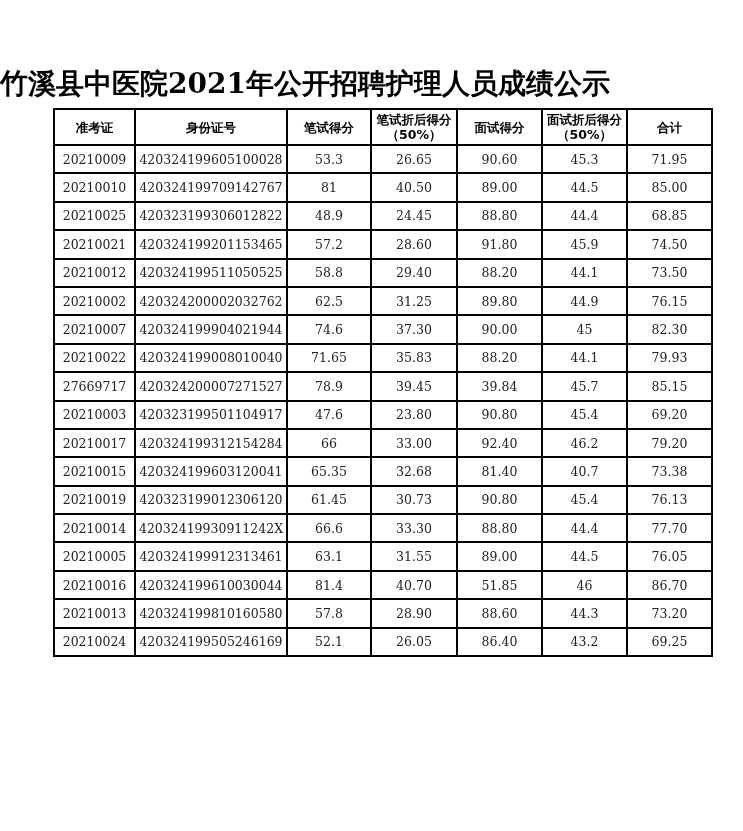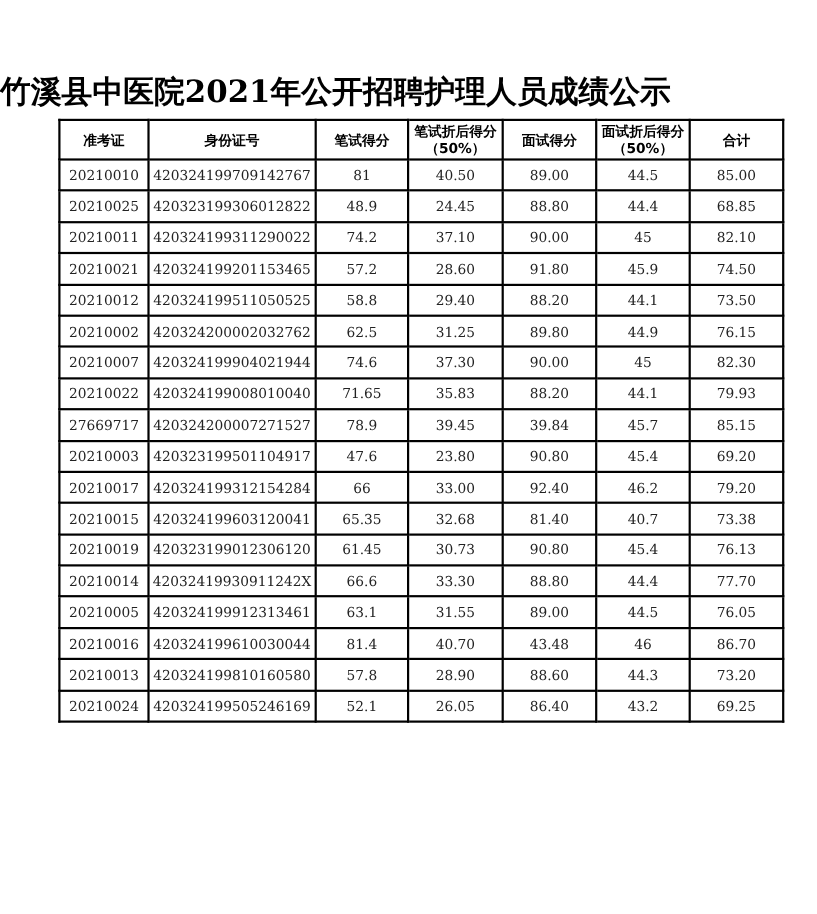--- a/index.html
+++ b/index.html
@@ -89,47 +89,47 @@
       <th>身份证号</th>
       <th>笔试得分</th>
       <th>笔试折后得分（50%）</th>
       <th>面试得分</th>
       <th>面试折后得分（50%）</th>
       <th>合计</th>
     </tr>
   </thead>
   <tbody id="table-body">
       <tr>
+        <td>20210009</td>
+        <td>420324199605100028</td>
+        <td>53.3</td>
+        <td>26.65</td>
+        <td>90.60</td>
+        <td>45.3</td>
+        <td>71.95</td>
+      </tr>
+      <tr>
         <td>20210010</td>
         <td>420324199709142767</td>
         <td>81</td>
         <td>40.50</td>
         <td>89.00</td>
         <td>44.5</td>
         <td>85.00</td>
       </tr>
       <tr>
         <td>20210025</td>
         <td>420323199306012822</td>
         <td>48.9</td>
         <td>24.45</td>
         <td>88.80</td>
         <td>44.4</td>
         <td>68.85</td>
       </tr>
       <tr>
-        <td>20210011</td>
-        <td>420324199311290022</td>
-        <td>74.2</td>
-        <td>37.10</td>
-        <td>90.00</td>
-        <td>45</td>
-        <td>82.10</td>
-      </tr>
-      <tr>
         <td>20210021</td>
         <td>420324199201153465</td>
         <td>57.2</td>
         <td>28.60</td>
         <td>91.80</td>
         <td>45.9</td>
         <td>74.50</td>
       </tr>
       <tr>
         <td>20210012</td>
@@ -228,21 +228,21 @@
         <td>31.55</td>
         <td>89.00</td>
         <td>44.5</td>
         <td>76.05</td>
       </tr>
       <tr>
         <td>20210016</td>
         <td>420324199610030044</td>
         <td>81.4</td>
         <td>40.70</td>
-        <td>43.48</td>
+        <td>51.85</td>
         <td>46</td>
         <td>86.70</td>
       </tr>
       <tr>
         <td>20210013</td>
         <td>420324199810160580</td>
         <td>57.8</td>
         <td>28.90</td>
         <td>88.60</td>
         <td>44.3</td>

